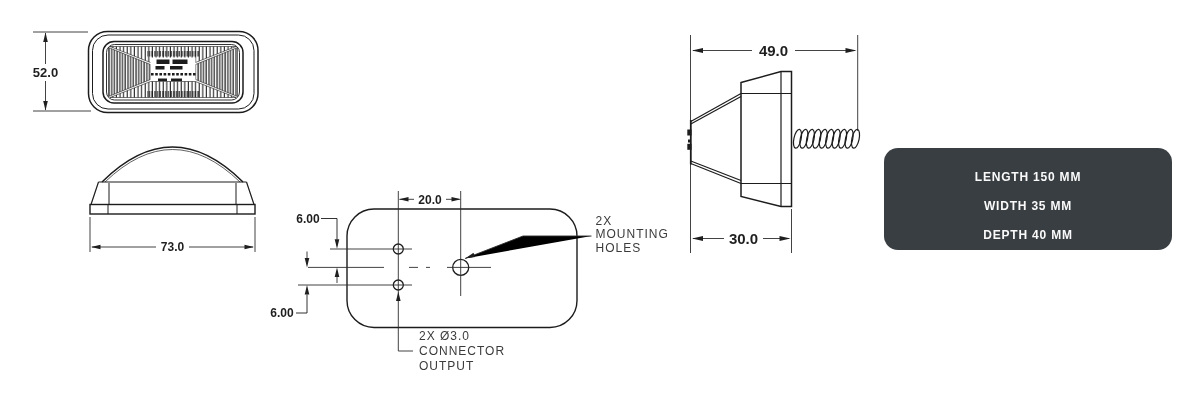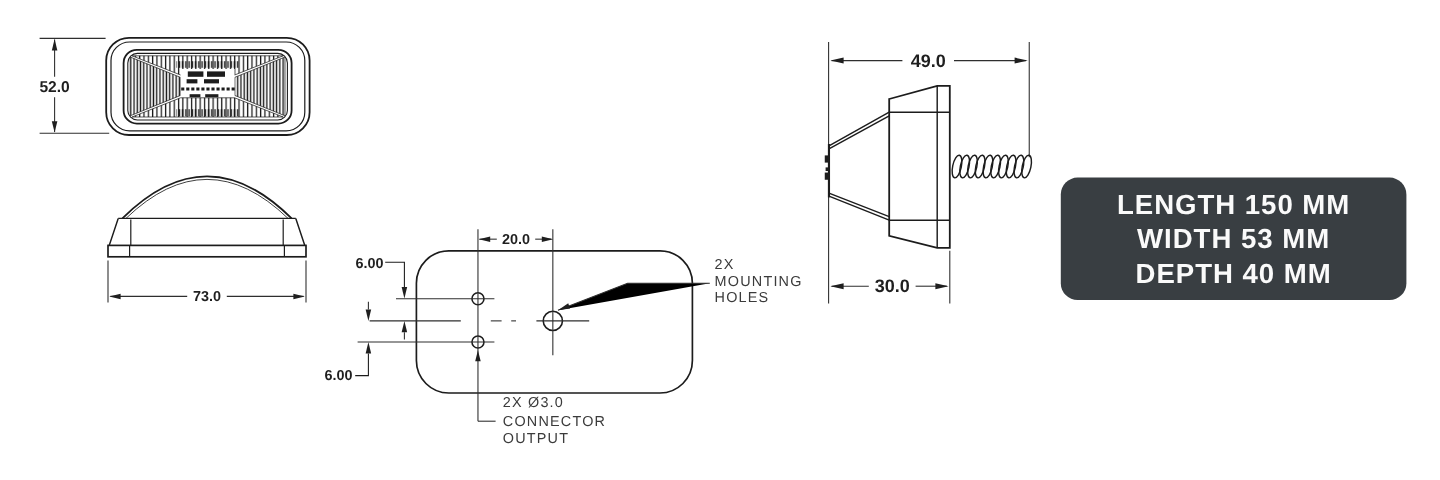--- a/index.html
+++ b/index.html
@@ -21,22 +21,22 @@
   .arrow{fill:var(--dim);stroke:none;}
   text{fill:var(--dim);font-family:"Liberation Sans",sans-serif;}
   .dim{font-size:12px;font-weight:bold;text-anchor:middle;}
   .dim13{font-size:13px;font-weight:bold;text-anchor:middle;}
   .dim15{font-size:15px;font-weight:bold;text-anchor:middle;}
   .lbl{font-size:12px;font-weight:500;fill:var(--label);letter-spacing:1px;text-anchor:start;}
   .mark{fill:#1d1d1d;stroke:none;}
   .spec-card{
     position:absolute;left:884px;top:148px;width:288px;height:102px;
     background:var(--card-bg);color:var(--card-text);border-radius:14px;
-    display:flex;flex-direction:column;align-items:center;justify-content:center;
-    font-size:23px;font-weight:bold;letter-spacing:0.8px;line-height:29px;text-align:center;
+    display:flex;flex-direction:column;align-items:center;justify-content:flex-end;
+    font-size:12px;font-weight:bold;letter-spacing:0.8px;line-height:29px;text-align:center;
   }
 </style>
 </head>
 <body>
 
 <div class="canvas">
 
 <svg width="1200" height="400" viewBox="0 0 1200 400">
   <defs>
     <pattern id="hv1" patternUnits="userSpaceOnUse" width="2.7" height="4">
@@ -212,17 +212,17 @@
       <line class="thin" x1="763" y1="238.5" x2="789" y2="238.5"></line>
       <polygon class="arrow" points="692,238.5 703,236 703,241"></polygon>
       <polygon class="arrow" points="790.5,238.5 779.5,236 779.5,241"></polygon>
       <text class="dim15" x="743.5" y="243.5">30.0</text>
     </g>
   </g>
 </svg>
 
   <div class="spec-card">
     <div>LENGTH 150 MM</div>
-    <div>WIDTH 53 MM</div>
+    <div>WIDTH 35 MM</div>
     <div>DEPTH 40 MM</div>
   </div>
 
 </div>
 
 </body></html>

